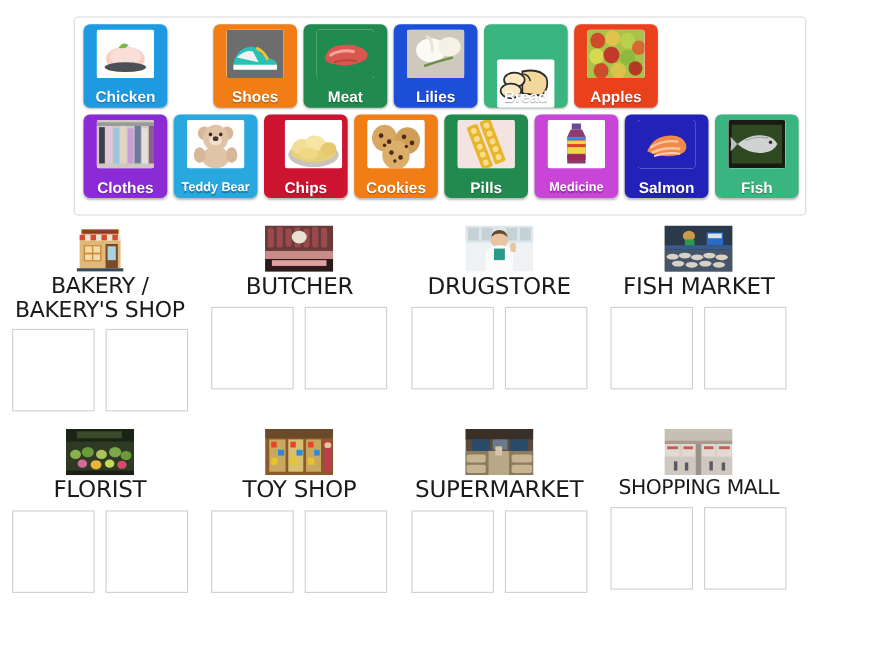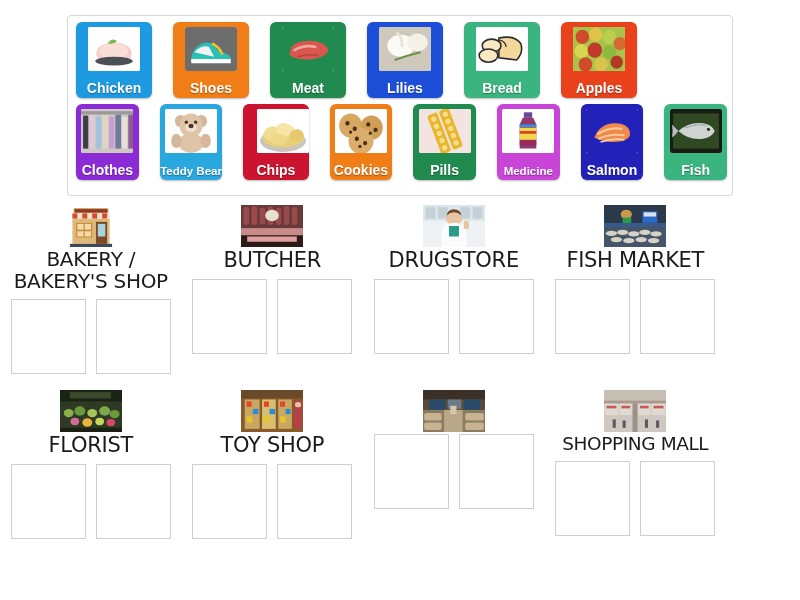--- a/index.html
+++ b/index.html
@@ -25,21 +25,21 @@
     height: 181px;
     border: 1px solid #d8d8d8;
     border-radius: 4px;
     background: #ffffff;
     box-sizing: border-box;
     padding: 6px 5px;
   }
   .tile-row {
     display: flex;
     justify-content: flex-start;
-    gap: 21px;
+    gap: 6px;
     margin-bottom: 6px;
     padding-left: 3px;
   }
   .tile {
     width: 76px;
     height: 76px;
     border-radius: 6px;
     position: relative;
     box-sizing: border-box;
     display: flex;
@@ -141,21 +141,21 @@
           <svg viewBox="0 0 100 80" preserveAspectRatio="none" xmlns="http://www.w3.org/2000/svg">
             <rect width="100" height="80" fill="#fff"></rect>
             <ellipse cx="50" cy="48" rx="34" ry="20" fill="#f6cfc6"></ellipse>
             <ellipse cx="50" cy="44" rx="27" ry="15" fill="#fadfd8"></ellipse>
             <ellipse cx="50" cy="62" rx="36" ry="8" fill="#4b4f56"></ellipse>
             <path d="M38 30 q8-12 18-4 q-6 6-18 4z" fill="#79b84a"></path>
           </svg>
         </span>
         <span class="tile-label">Chicken</span>
       </div>
-      <div class="tile" style="background: rgb(240, 125, 21);">
+      <div class="tile" style="background: rgb(240, 125, 21); margin-left: 36px;">
         <span class="tile-pic">
           <svg viewBox="0 0 100 80" preserveAspectRatio="none" xmlns="http://www.w3.org/2000/svg">
             <rect width="100" height="80" fill="#6d6d6d"></rect>
             <path d="M12 56 q6-26 30-28 q14 0 18 12 l22 10 q8 4 6 12 l-76 2z" fill="#2bc0b5"></path>
             <path d="M18 46 q14-14 28-10 l10 18z" fill="#f2f2f2"></path>
             <path d="M12 58 h76 v8 h-76z" fill="#fff"></path>
             <path d="M52 30 q14 6 20 20" stroke="#f2c12e" stroke-width="5" fill="none"></path>
           </svg>
         </span>
         <span class="tile-label">Shoes</span>
@@ -176,21 +176,21 @@
           <svg viewBox="0 0 100 80" preserveAspectRatio="none" xmlns="http://www.w3.org/2000/svg">
             <rect width="100" height="80" fill="#cfc9bd"></rect>
             <ellipse cx="42" cy="34" rx="26" ry="20" fill="#fbfaf4"></ellipse>
             <ellipse cx="74" cy="28" rx="20" ry="16" fill="#f4f1e6"></ellipse>
             <path d="M44 36 q2-18 -10-26" stroke="#e6e2d4" stroke-width="5" fill="none"></path>
             <path d="M30 60 q24-8 50-14" stroke="#6f8f4a" stroke-width="4" fill="none"></path>
           </svg>
         </span>
         <span class="tile-label">Lilies</span>
       </div>
-      <div class="tile" style="background: rgb(59, 181, 127);">
+      <div class="tile" style="background: rgb(59, 181, 127); justify-content: flex-end;">
         <span class="tile-pic">
           <svg viewBox="0 0 100 80" preserveAspectRatio="none" xmlns="http://www.w3.org/2000/svg">
             <rect width="100" height="80" fill="#fff"></rect>
             <path d="M44 20 q30-6 42 10 q6 16-8 30 l-34-4z" fill="#f4d79a" stroke="#2a2a2a" stroke-width="3"></path>
             <path d="M46 24 q10 2 12 12" stroke="#2a2a2a" stroke-width="2.5" fill="none"></path>
             <ellipse cx="30" cy="34" rx="18" ry="12" fill="#fbe9c4" stroke="#2a2a2a" stroke-width="3"></ellipse>
             <ellipse cx="24" cy="52" rx="18" ry="12" fill="#fbe9c4" stroke="#2a2a2a" stroke-width="3"></ellipse>
           </svg>
         </span>
         <span class="tile-label">Bread</span>
@@ -537,20 +537,21 @@
             <rect x="34" y="38" width="30" height="42" fill="#b8a888"></rect>
             <g fill="#c8b490">
               <rect x="2" y="44" width="28" height="14" rx="3"></rect>
               <rect x="2" y="62" width="28" height="14" rx="3"></rect>
               <rect x="68" y="44" width="30" height="14" rx="3"></rect>
               <rect x="68" y="62" width="30" height="14" rx="3"></rect>
             </g>
             <rect x="44" y="30" width="10" height="16" fill="#d8c4a8"></rect>
           </svg>
         </span>
+        <div class="cat-title">SUPERMARKET</div>
         <div class="dropzones">
           <div class="dropzone"></div>
           <div class="dropzone"></div>
         </div>
       </div>
       <div class="category">
         <span class="cat-pic">
           <svg viewBox="0 0 100 80" preserveAspectRatio="none" xmlns="http://www.w3.org/2000/svg">
             <rect width="100" height="80" fill="#d8d0c8"></rect>
             <rect x="0" y="0" width="100" height="20" fill="#c8bfb4"></rect>

